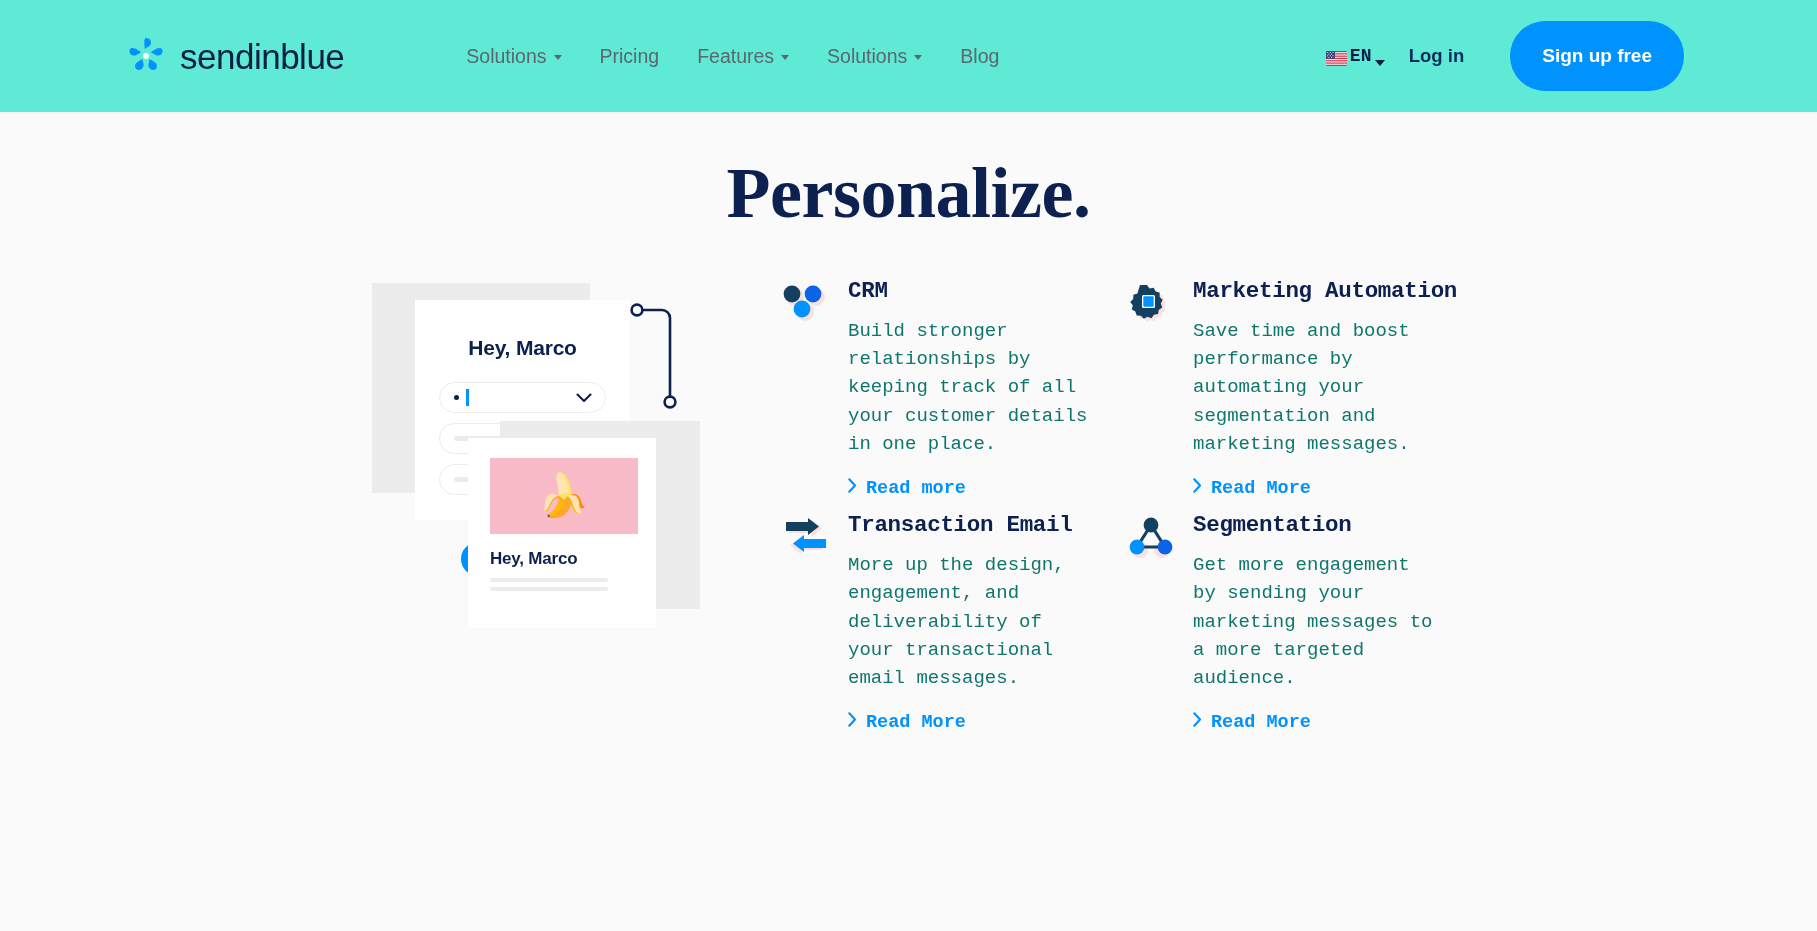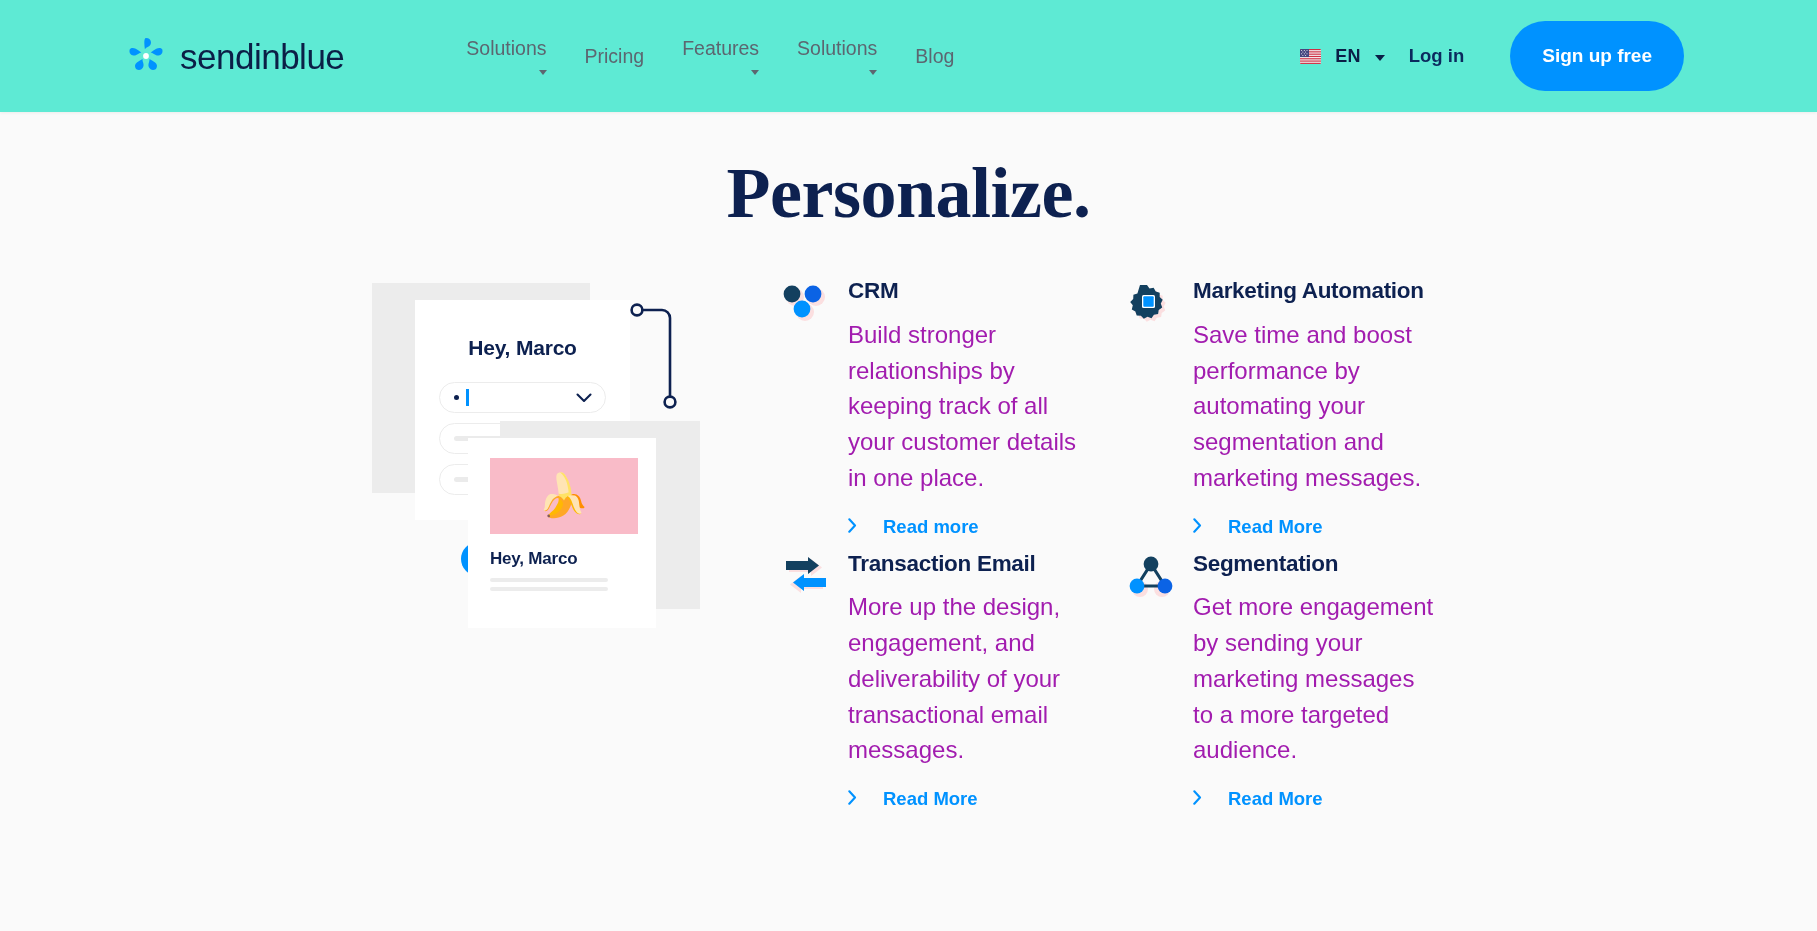--- a/index.html
+++ b/index.html
@@ -42,51 +42,51 @@
   }
 
   .main-nav {
     display: flex;
     align-items: center;
     margin-left: 118px;
     gap: 30px;
   }
   .nav-item {
     display: flex;
-    align-items: flex-end;
+    align-items: center;
     gap: 7px;
     font-size: 19.5px;
     color: #5c6670;
     cursor: pointer;
     padding: 6px 4px;
     white-space: nowrap;
-    flex-direction: column;
   }
   .caret-down {
     width: 0; height: 0;
     border-left: 4.5px solid transparent;
     border-right: 4.5px solid transparent;
     border-top: 5.5px solid #5c6670;
     display: inline-block;
     margin-top: 3px;
   }
 
   .header-right {
     display: flex;
     align-items: center;
     margin-left: auto;
     margin-right: 133px;
     gap: 0;
   }
   .lang-select {
     display: flex;
-    align-items: center;
-    gap: 14px;
+    align-items: flex-end;
+    gap: 3px;
     cursor: pointer;
     margin-right: 24px;
+    font-family: Liberation Mono, monospace;
   }
   .flag-icon {
     width: 21px; height: 15px;
     display: block;
     border-radius: 1px;
     overflow: hidden;
   }
   .lang-code {
     font-size: 18px;
     font-weight: 700;
@@ -263,49 +263,50 @@
     grid-template-columns: 345px 345px;
     column-gap: 0px;
     row-gap: 0px;
     margin-left: 22px;
     margin-top: 2px;
   }
   .feature {
     display: flex;
     gap: 18px;
     padding-bottom: 14px;
+    font-family: Liberation Mono, monospace;
   }
   .feature.col2 { padding-left: 0px; }
   .feature-icon {
     flex: none;
     width: 48px;
     height: 48px;
     position: relative;
     margin-top: 2px;
   }
   .feature-body { flex: 1 1 auto; min-width: 0; }
   .feature-title {
     font-size: 22.5px;
     font-weight: 700;
     color: #0d2150;
     letter-spacing: -0.3px;
     line-height: 1.1;
     white-space: nowrap;
   }
   .feature-desc {
-    font-size: 24px;
-    color: #a21caf;
+    font-size: 19px;
+    color: #0f766e;
     line-height: 1.49;
     margin-top: 13px;
     max-width: 244px;
   }
   .read-more {
     display: inline-flex;
     align-items: center;
-    gap: 26px;
+    gap: 9px;
     margin-top: 20px;
     color: #0092ff;
     font-size: 18.5px;
     font-weight: 700;
     cursor: pointer;
   }
   .rm-chev { display: block; flex: none; }
 </style>
 </head>
 <body>

